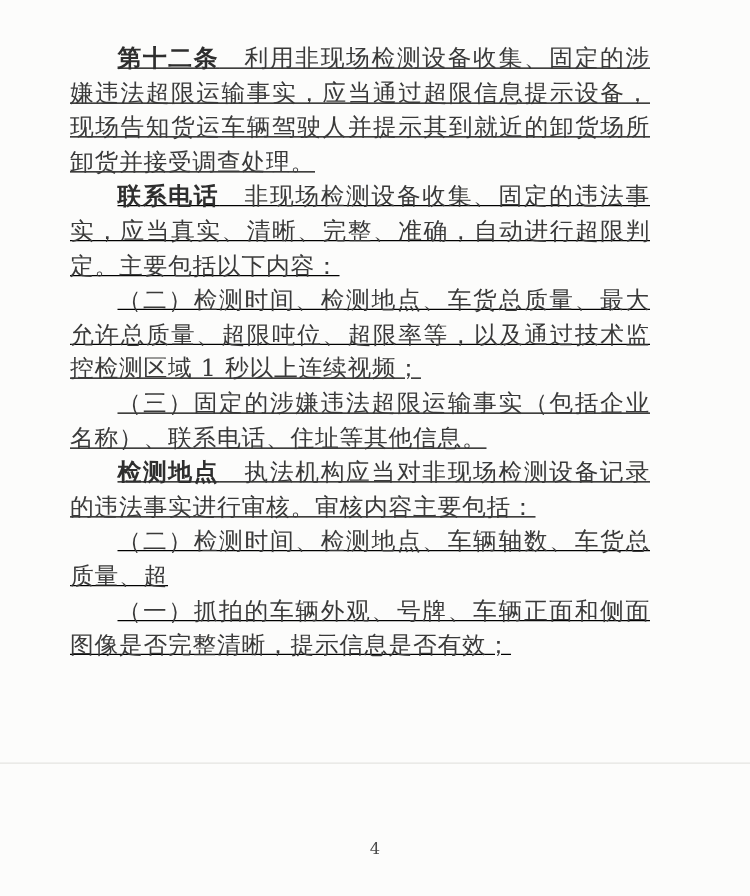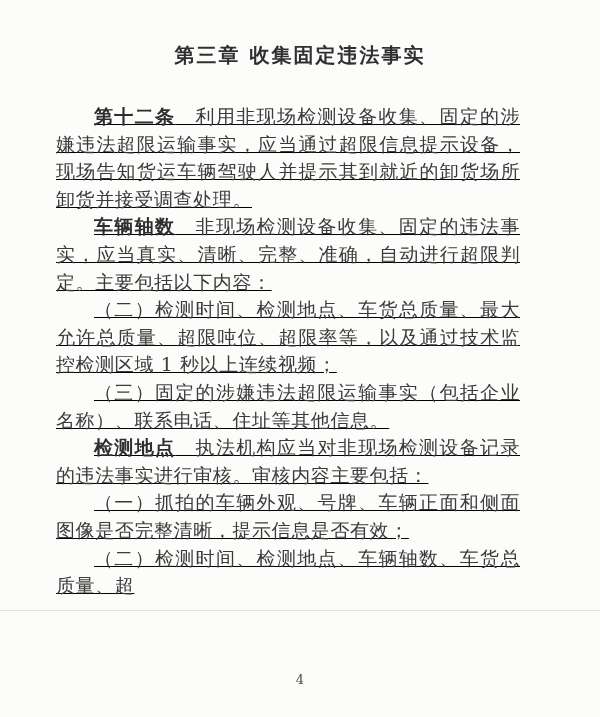--- a/index.html
+++ b/index.html
@@ -57,28 +57,27 @@
     text-align: center;
     font-size: 13px;
     color: #4a4a4a;
     letter-spacing: 0;
   }
 </style>
 </head>
 <body>
 
 <div class="page">
-  <h1 class="doc-title">第三章 收集固定违法事实</h1>
 
   <div class="doc-body">
       <p class="para"><span class="article-num">第十二条</span>　利用非现场检测设备收集、固定的涉嫌违法超限运输事实，应当通过超限信息提示设备，现场告知货运车辆驾驶人并提示其到就近的卸货场所卸货并接受调查处理。</p>
-      <p class="para"><span class="article-num">车辆轴数</span>　非现场检测设备收集、固定的违法事实，应当真实、清晰、完整、准确，自动进行超限判定。主要包括以下内容：</p>
+      <p class="para"><span class="article-num">联系电话</span>　非现场检测设备收集、固定的违法事实，应当真实、清晰、完整、准确，自动进行超限判定。主要包括以下内容：</p>
       <p class="para">（二）检测时间、检测地点、车货总质量、最大允许总质量、超限吨位、超限率等，以及通过技术监控检测区域 1 秒以上连续视频；</p>
       <p class="para">（三）固定的涉嫌违法超限运输事实（包括企业名称）、联系电话、住址等其他信息。</p>
       <p class="para"><span class="article-num">检测地点</span>　执法机构应当对非现场检测设备记录的违法事实进行审核。审核内容主要包括：</p>
+      <p class="para">（二）检测时间、检测地点、车辆轴数、车货总质量、超</p>
       <p class="para">（一）抓拍的车辆外观、号牌、车辆正面和侧面图像是否完整清晰，提示信息是否有效；</p>
-      <p class="para">（二）检测时间、检测地点、车辆轴数、车货总质量、超</p>
     </div>
 
   <div class="fold-line"></div>
 
   <div class="page-number">4</div>
 </div>
 
 </body></html>

